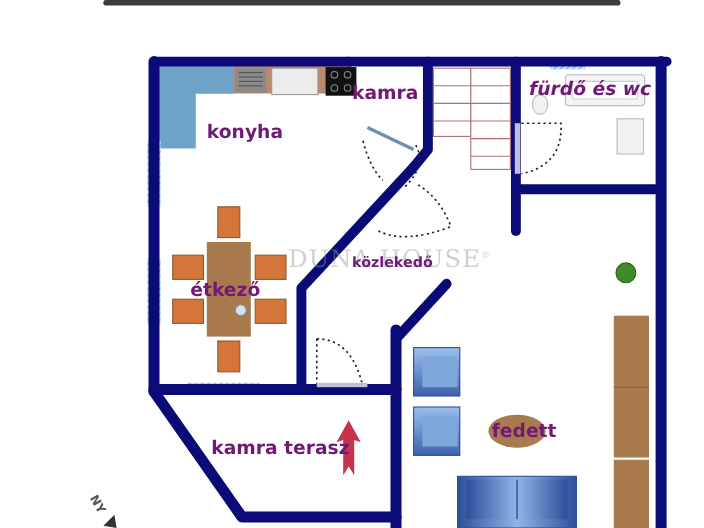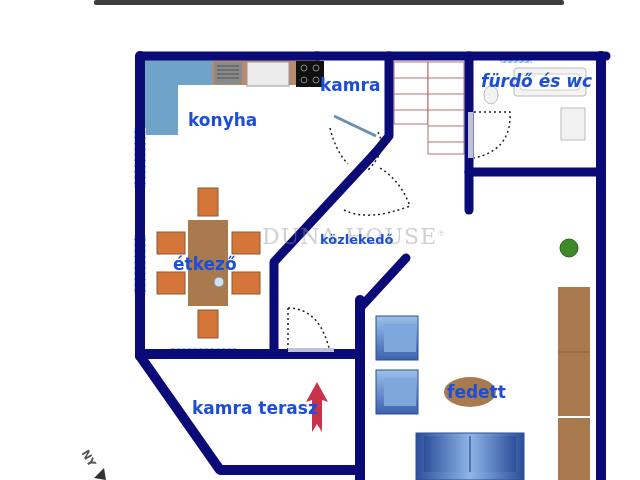--- a/index.html
+++ b/index.html
@@ -1,19 +1,19 @@
 <!DOCTYPE html>
 <html><head>
 <meta charset="utf-8">
 <style>
   html, body { margin:0; padding:0; background:#ffffff; }
   body { width:640px; height:480px; position:relative; overflow:hidden; font-family:"DejaVu Sans", sans-serif; }
   .heading-bar { position:absolute; left:94px; top:0; height:5px; background:#1a1a1a; border-radius:2px; opacity:0.85; }
   svg.plan { position:absolute; left:0; top:0; }
-  .label { position:absolute; font-family:"DejaVu Sans", sans-serif; font-weight:bold; color:#1d4ed8; white-space:nowrap; }
+  .label { position:absolute; font-family:"DejaVu Sans", sans-serif; font-weight:bold; color:#701a75; white-space:nowrap; }
   .room-l { font-size:17px; }
   .room-s { font-size:13px; }
   .watermark { position:absolute; left:262px; top:224px; font-family:"DejaVu Serif", serif; font-size:22px; color:rgba(150,150,150,0.45); letter-spacing:1px; white-space:nowrap; }
   .compass { position:absolute; left:80px; top:452px; font-size:11px; font-weight:bold; color:#555; transform:rotate(60deg); }
 </style>
 </head>
 <body>
 
 <div class="heading-bar" style="width:470px;"></div>
 

